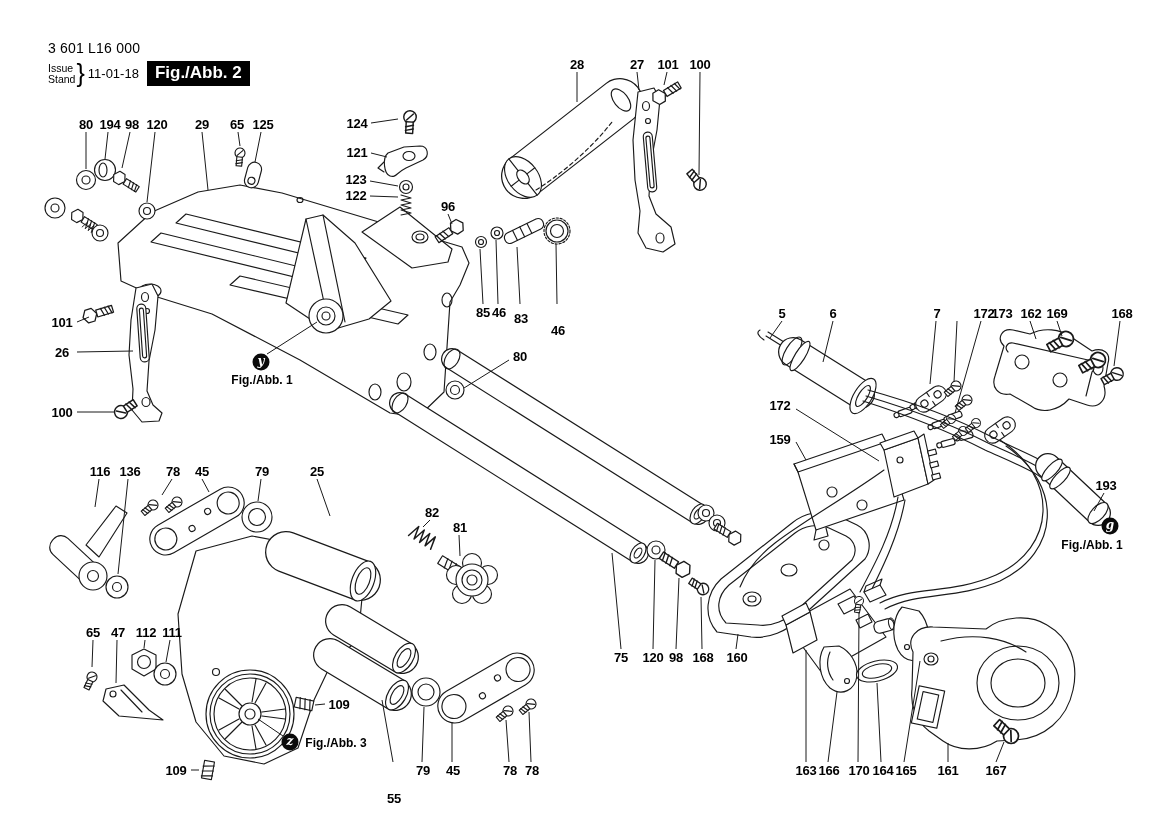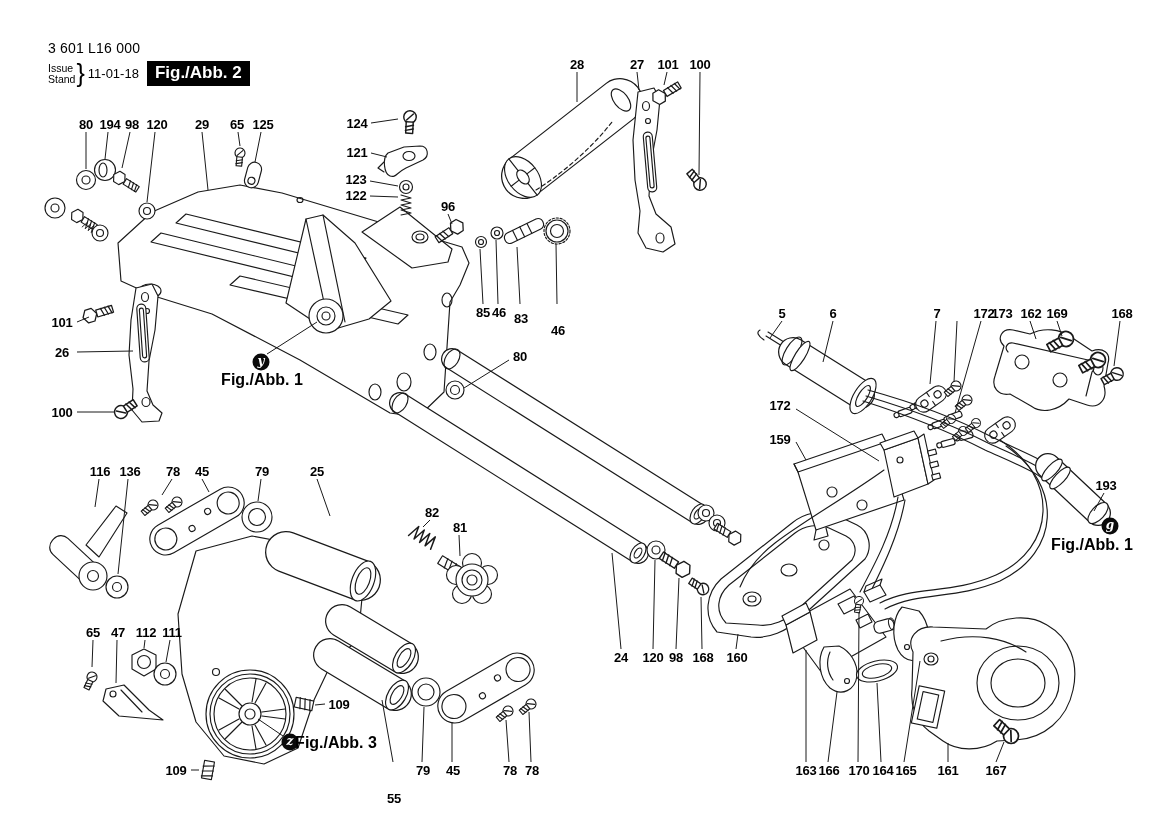--- a/index.html
+++ b/index.html
@@ -6,21 +6,21 @@
   #page{position:relative;width:1169px;height:826px;background:#fff;overflow:hidden;
         font-family:"Liberation Sans",sans-serif;color:#000;}
   #art,#leader-svg{position:absolute;left:0;top:0;}
   #leader-svg{z-index:3;pointer-events:none;}
   #callout-layer{position:absolute;left:0;top:0;width:1169px;height:826px;z-index:4;}
   .callout{position:absolute;transform:translate(-50%,-50%);font-weight:bold;font-size:13px;
            letter-spacing:-0.2px;white-space:nowrap;}
   .figmarker{position:absolute;width:17px;height:17px;border-radius:50%;background:#0a0a0a;color:#fff;
              transform:translate(-50%,-50%);text-align:center;line-height:16px;
              font:italic bold 12px "DejaVu Serif",serif;}
-  .figlabel{position:absolute;transform:translate(-50%,-50%);font-weight:bold;font-size:16px;white-space:nowrap;}
+  .figlabel{position:absolute;transform:translate(-50%,-50%);font-weight:bold;font-size:12px;white-space:nowrap;}
   .hdr{position:absolute;left:48px;top:40px;z-index:5;}
   .model{font-size:14px;letter-spacing:0.2px;}
   .issue-row{display:flex;align-items:center;margin-top:3px;}
   .issue-words{display:flex;flex-direction:column;font-size:10.5px;line-height:11px;}
   .brace{font-size:25px;font-weight:300;margin:0 3px 0 1px;transform:scaleY(1.05);}
   .date{font-size:13px;margin-right:8px;}
   .badge{background:#000;color:#fff;font-weight:bold;font-size:17px;padding:2px 8px 3px 8px;}
   .notices{position:absolute;left:1002px;top:55px;font-size:12.5px;line-height:15.5px;z-index:5;}
 </style>
 </head>
@@ -638,21 +638,21 @@
       <div class="callout" style="left: 118px; top: 632px;">47</div>
       <div class="callout" style="left: 146px; top: 632px;">112</div>
       <div class="callout" style="left: 172px; top: 632px;">111</div>
       <div class="callout" style="left: 339px; top: 704px;">109</div>
       <div class="callout" style="left: 176px; top: 770px;">109</div>
       <div class="callout" style="left: 394px; top: 770px; margin-top: 28px;">55</div>
       <div class="callout" style="left: 423px; top: 770px;">79</div>
       <div class="callout" style="left: 453px; top: 770px;">45</div>
       <div class="callout" style="left: 510px; top: 770px;">78</div>
       <div class="callout" style="left: 532px; top: 770px;">78</div>
-      <div class="callout" style="left: 621px; top: 657px;">24</div>
+      <div class="callout" style="left: 621px; top: 657px;">75</div>
       <div class="callout" style="left: 653px; top: 657px;">120</div>
       <div class="callout" style="left: 676px; top: 657px;">98</div>
       <div class="callout" style="left: 703px; top: 657px;">168</div>
       <div class="callout" style="left: 737px; top: 657px;">160</div>
       <div class="callout" style="left: 806px; top: 770px;">163</div>
       <div class="callout" style="left: 829px; top: 770px;">166</div>
       <div class="callout" style="left: 859px; top: 770px;">170</div>
       <div class="callout" style="left: 883px; top: 770px;">164</div>
       <div class="callout" style="left: 906px; top: 770px;">165</div>
       <div class="callout" style="left: 948px; top: 770px;">161</div>

